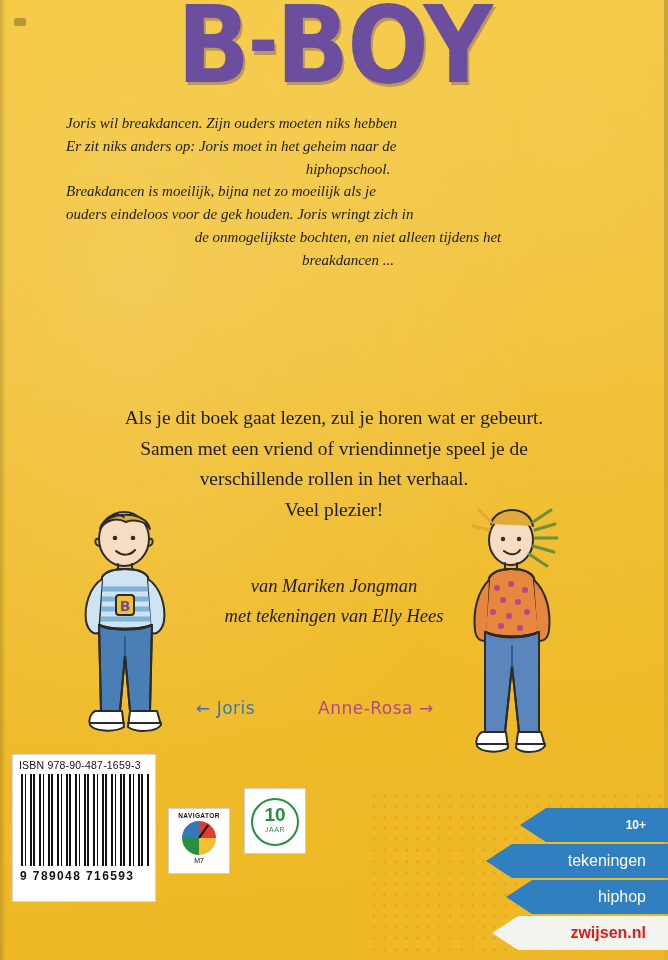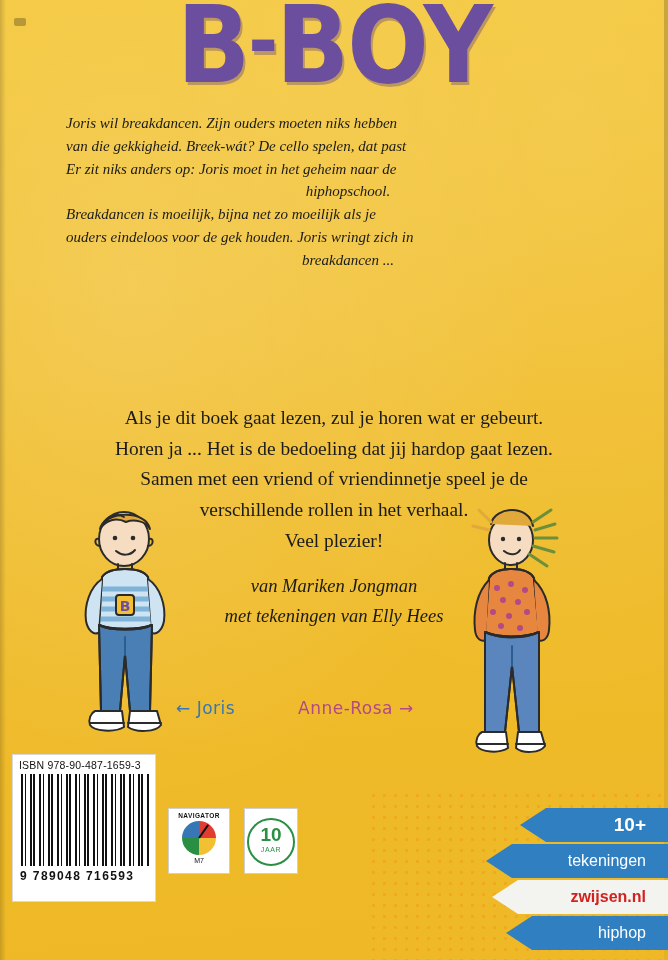--- a/index.html
+++ b/index.html
@@ -92,20 +92,21 @@
     position: absolute;
   }
   .char-joris { left: 62px; top: 505px; width: 130px; height: 265px; }
   .char-anne  { left: 455px; top: 500px; width: 125px; height: 290px; }
 
   .label {
     position: absolute;
     font-family: "DejaVu Sans", sans-serif;
     font-size: 17px;
     letter-spacing: 0.5px;
+    margin-left: 20px;
   }
   .label-joris { left: 176px; top: 698px; color: #3777b5; }
   .label-anne { left: 298px; top: 698px; color: #b34a86; }
   .arrow { font-family: "DejaVu Sans", sans-serif; }
 
   
   .nur {
     position: absolute;
     left: 14px;
     top: 772px;
@@ -184,22 +185,22 @@
     background: #111;
     transform: translate(-50%, -100%) rotate(35deg);
     transform-origin: bottom center;
   }
   .nav-badge .m { font-size: 7px; color: #111; padding-top: 2px; }
 
   
   .age-badge {
     position: absolute;
     left: 244px;
-    top: 808px;
-    width: 54px;
+    top: 788px;
+    width: 62px;
     height: 66px;
     background: #fff;
     border: 1px solid #cfcfcf;
     box-sizing: border-box;
   }
   .age-circle {
     width: 44px; height: 44px;
     margin: 9px auto 0 auto;
     border: 2px solid #2a8f43;
     border-radius: 50%;
@@ -237,21 +238,21 @@
     color: #fff;
     font-family: "Liberation Sans", sans-serif;
     font-size: 16px;
     display: flex;
     align-items: center;
     justify-content: flex-end;
     padding-right: 22px;
     box-sizing: border-box;
     clip-path: polygon(26px 0, 100% 0, 100% 100%, 26px 100%, 0 50%);
   }
-  .banner.b1 { width: 148px; margin-left: 92px; font-weight: bold; font-size: 19px; margin-top: 17px; }
+  .banner.b1 { width: 148px; margin-left: 92px; font-weight: bold; font-size: 12px; margin-top: 17px; }
   .banner.b2 { width: 182px; margin-left: 58px; }
   .banner.b3 { width: 162px; margin-left: 78px; }
   .banner.b4 { width: 176px; margin-left: 64px; background: #f3f3ef; color: #d4201f; font-weight: bold; }
 
   
   .edge-right {
     position: absolute;
     right: 0; top: 0; width: 4px; height: 960px;
     background: linear-gradient(to bottom, rgba(0,0,0,0.18), rgba(0,0,0,0.04));
   }
@@ -273,31 +274,30 @@
   <div class="edge-left"></div>
   <div class="edge-right"></div>
   <div class="spine-mark"></div>
 
   <div class="title">
     <span>B</span><span class="dash">-</span><span>BOY</span>
   </div>
 
   <div class="blurb">
     <p class="l">Joris wil breakdancen. Zijn ouders moeten niks hebben</p>
-    <p class="l">van die gekkigheid. Breek-wát? De cello spelen, dat past</p>
     <p class="l">Er zit niks anders op: Joris moet in het geheim naar de</p>
     <p class="c">hiphopschool.</p>
     <p class="l">Breakdancen is moeilijk, bijna net zo moeilijk als je</p>
     <p class="l">ouders eindeloos voor de gek houden. Joris wringt zich in</p>
+    <p class="c">de onmogelijkste bochten, en niet alleen tijdens het</p>
     <p class="c">breakdancen ...</p>
   </div>
 
   <div class="blurb2">
     <p>Als je dit boek gaat lezen, zul je horen wat er gebeurt.</p>
-    <p>Horen ja ... Het is de bedoeling dat jij hardop gaat lezen.</p>
     <p>Samen met een vriend of vriendinnetje speel je de</p>
     <p>verschillende rollen in het verhaal.</p>
     <p>Veel plezier!</p>
   </div>
 
   <div class="credits">
     <p>van Mariken Jongman</p>
     <p>met tekeningen van Elly Hees</p>
   </div>
 
@@ -424,17 +424,17 @@
   <div class="age-badge">
     <div class="age-circle">
       <div class="n">10</div>
       <div class="j">JAAR</div>
     </div>
   </div>
 
   <div class="banners">
     <div class="banner b1">10+</div>
     <div class="banner b2">tekeningen</div>
+    <div class="banner b3">hiphop</div>
     <div class="banner b4">zwijsen.nl</div>
-    <div class="banner b3">hiphop</div>
   </div>
 
 </div>
 
 </body></html>

